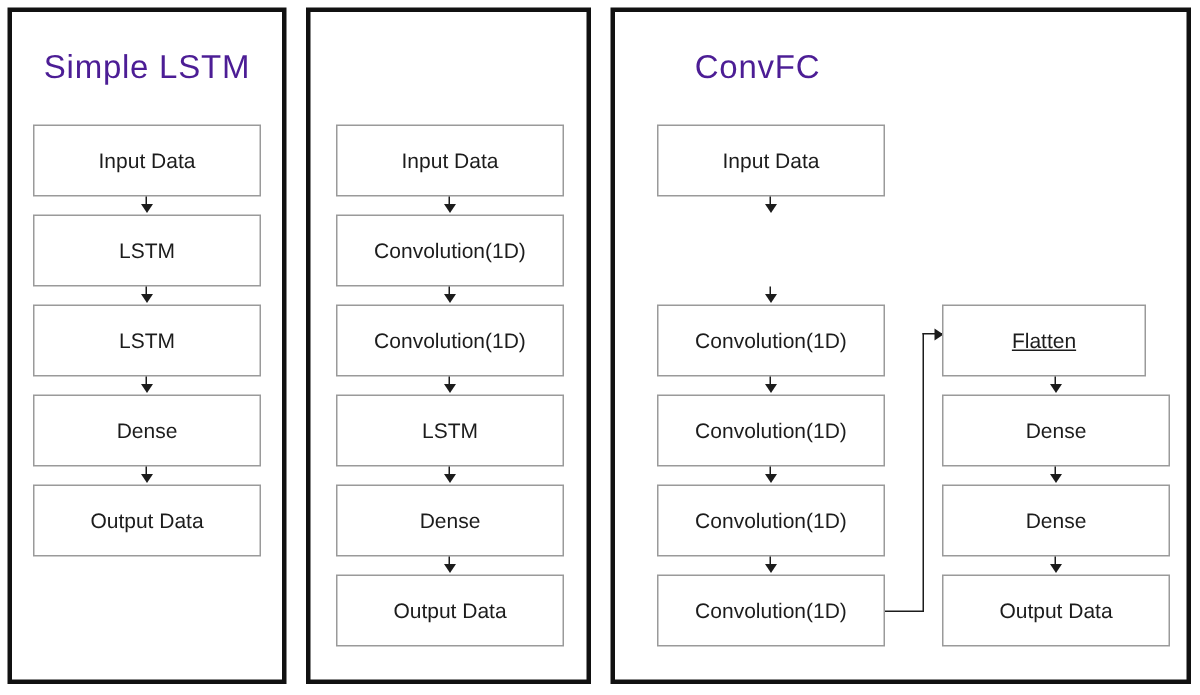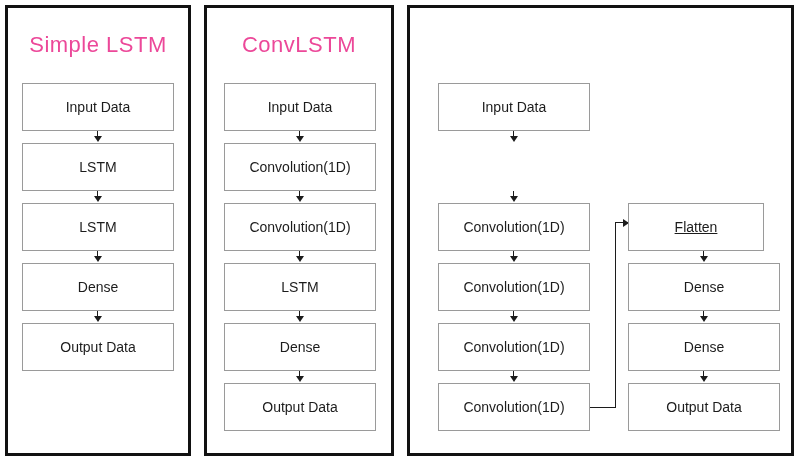--- a/index.html
+++ b/index.html
@@ -32,21 +32,21 @@
   #panel-1 { left: 204px; top: 5px; width: 190px; height: 451px; }
   #panel-2 { left: 407px; top: 5px; width: 387px; height: 451px; }
 
   
   .panel-title {
     position: absolute;
     top: 24px;
     font-size: 22px;
     font-weight: 400;
     letter-spacing: 0.5px;
-    color: #ec4899;
+    color: #4c1d95;
     text-align: center;
     white-space: nowrap;
   }
   #panel-0 .panel-title { left: 0; width: 180px; }
   #panel-1 .panel-title { left: 0; width: 184px; }
   #panel-2 .panel-title { left: 19px; width: 152px; }
 
   
   .node {
     position: absolute;
@@ -117,21 +117,20 @@
     <div class="arrow-head-down" style="left:86px; top:248px;"></div>
 
     <div class="node" style="left:14px; top:255px; width:152px;">Dense</div>
     <div class="arrow-v" style="left:89px; top:303px; height:7px;"></div>
     <div class="arrow-head-down" style="left:86px; top:308px;"></div>
 
     <div class="node" style="left:14px; top:315px; width:152px;">Output Data</div>
   </div>
 
   <div class="panel" id="panel-1">
-    <div class="panel-title">ConvLSTM</div>
 
     <div class="node" style="left:17px; top:75px; width:152px;">Input Data</div>
     <div class="arrow-v" style="left:92px; top:123px; height:7px;"></div>
     <div class="arrow-head-down" style="left:89px; top:128px;"></div>
 
     <div class="node" style="left:17px; top:135px; width:152px;">Convolution(1D)</div>
     <div class="arrow-v" style="left:92px; top:183px; height:7px;"></div>
     <div class="arrow-head-down" style="left:89px; top:188px;"></div>
 
     <div class="node" style="left:17px; top:195px; width:152px;">Convolution(1D)</div>
@@ -143,20 +142,21 @@
     <div class="arrow-head-down" style="left:89px; top:308px;"></div>
 
     <div class="node" style="left:17px; top:315px; width:152px;">Dense</div>
     <div class="arrow-v" style="left:92px; top:363px; height:7px;"></div>
     <div class="arrow-head-down" style="left:89px; top:368px;"></div>
 
     <div class="node" style="left:17px; top:375px; width:152px;">Output Data</div>
   </div>
 
   <div class="panel" id="panel-2">
+    <div class="panel-title">ConvFC</div>
 
     <div class="node" style="left:28px; top:75px; width:152px;">Input Data</div>
     <div class="arrow-v" style="left:103px; top:123px; height:7px;"></div>
     <div class="arrow-head-down" style="left:100px; top:128px;"></div>
 
     <div class="arrow-v" style="left:103px; top:183px; height:7px;"></div>
     <div class="arrow-head-down" style="left:100px; top:188px;"></div>
 
     <div class="node" style="left:28px; top:195px; width:152px;">Convolution(1D)</div>
     <div class="arrow-v" style="left:103px; top:243px; height:7px;"></div>

